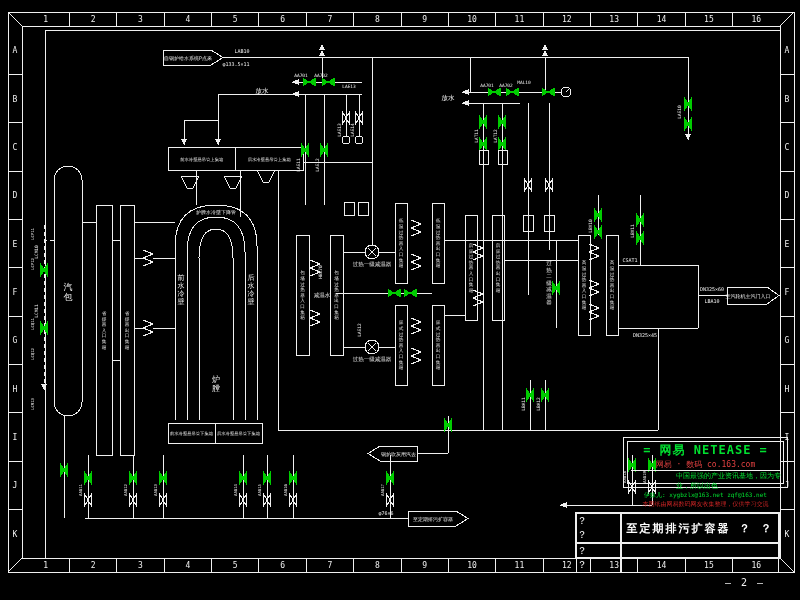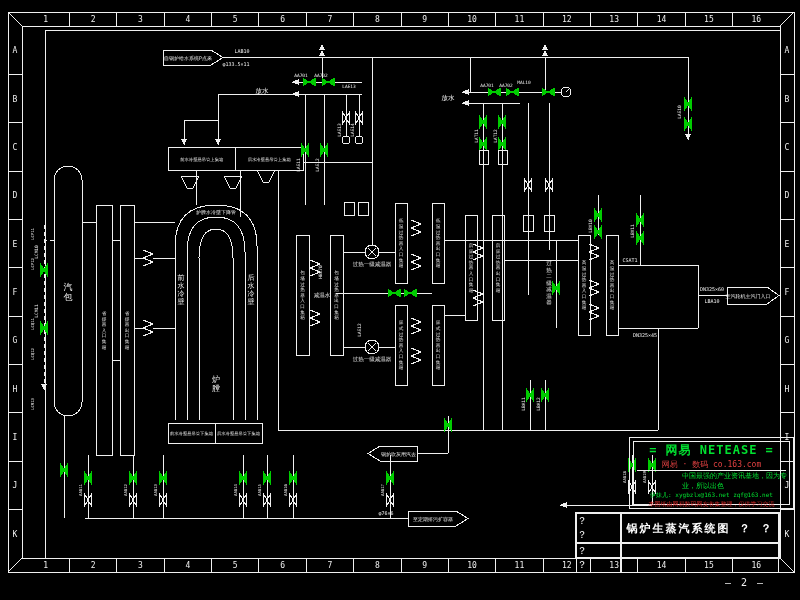--- a/index.html
+++ b/index.html
@@ -1,20 +1,20 @@
 <!DOCTYPE html>
 <html><head>
 <meta charset="utf-8">
 <style>
   html,body{margin:0;padding:0;background:#000;}
   .stage{position:relative;width:800px;height:600px;background:#000;overflow:hidden;
          font-family:"DejaVu Sans Mono","Liberation Mono",monospace;}
   svg{position:absolute;left:0;top:0;}
   .overlay{position:absolute;color:#efefef;}
-  .tblock{left:623px;top:437px;width:165px;height:72px;border:1px solid #efefef;box-sizing:border-box;margin-left:6px;}
+  .tblock{left:623px;top:437px;width:165px;height:51px;border:1px solid #efefef;box-sizing:border-box;}
   .tblock-inner{position:absolute;left:3px;top:3px;right:3px;bottom:3px;border:1px solid #efefef;
                 display:flex;flex-direction:column;align-items:center;justify-content:space-evenly;}
   .brand{font-size:12px;font-weight:bold;letter-spacing:1px;}
   .sub{font-size:8px;font-weight:normal;}
   .tag1{font-size:7px;}
   .tag2{font-size:6px;}
   .tag3{font-size:6px;}
   .tdiv{width:96%;border-top:1px solid #efefef;}
   .tbar{left:575px;top:512px;width:205px;height:46px;border:1px solid #efefef;box-sizing:border-box;
         display:grid;grid-template-columns:45px 1fr;grid-template-rows:1fr 1fr;}
@@ -409,19 +409,19 @@
       <div class="sub" style="color: rgb(224, 64, 64);">网易 · 数码   co.163.com</div>
       <div class="tdiv"></div>
       <div class="tag1" style="color: rgb(0, 224, 48); padding-left: 48px;">中国最强的产业资讯基地，因为专业，所以出色</div>
       <div class="tag2" style="color: rgb(0, 224, 48);">伊妹儿: xygbzlx@163.net  zqf@163.net</div>
       <div class="tag3" style="color: rgb(208, 37, 37);">本图纸由网易数码网友收集整理，仅供学习交流</div>
     </div>
   </div>
 
   <div class="overlay tbar">
     <div class="qcell">？ ？</div>
-    <div class="dtitle">锅炉生蒸汽系统图 ？ ？</div>
+    <div class="dtitle">至定期排污扩容器 ？ ？</div>
     <div class="qcell">？ ？</div>
     <div></div>
   </div>
 
   <div class="overlay pagenum">— 2 —</div>
 </div>
 
 </body></html>

